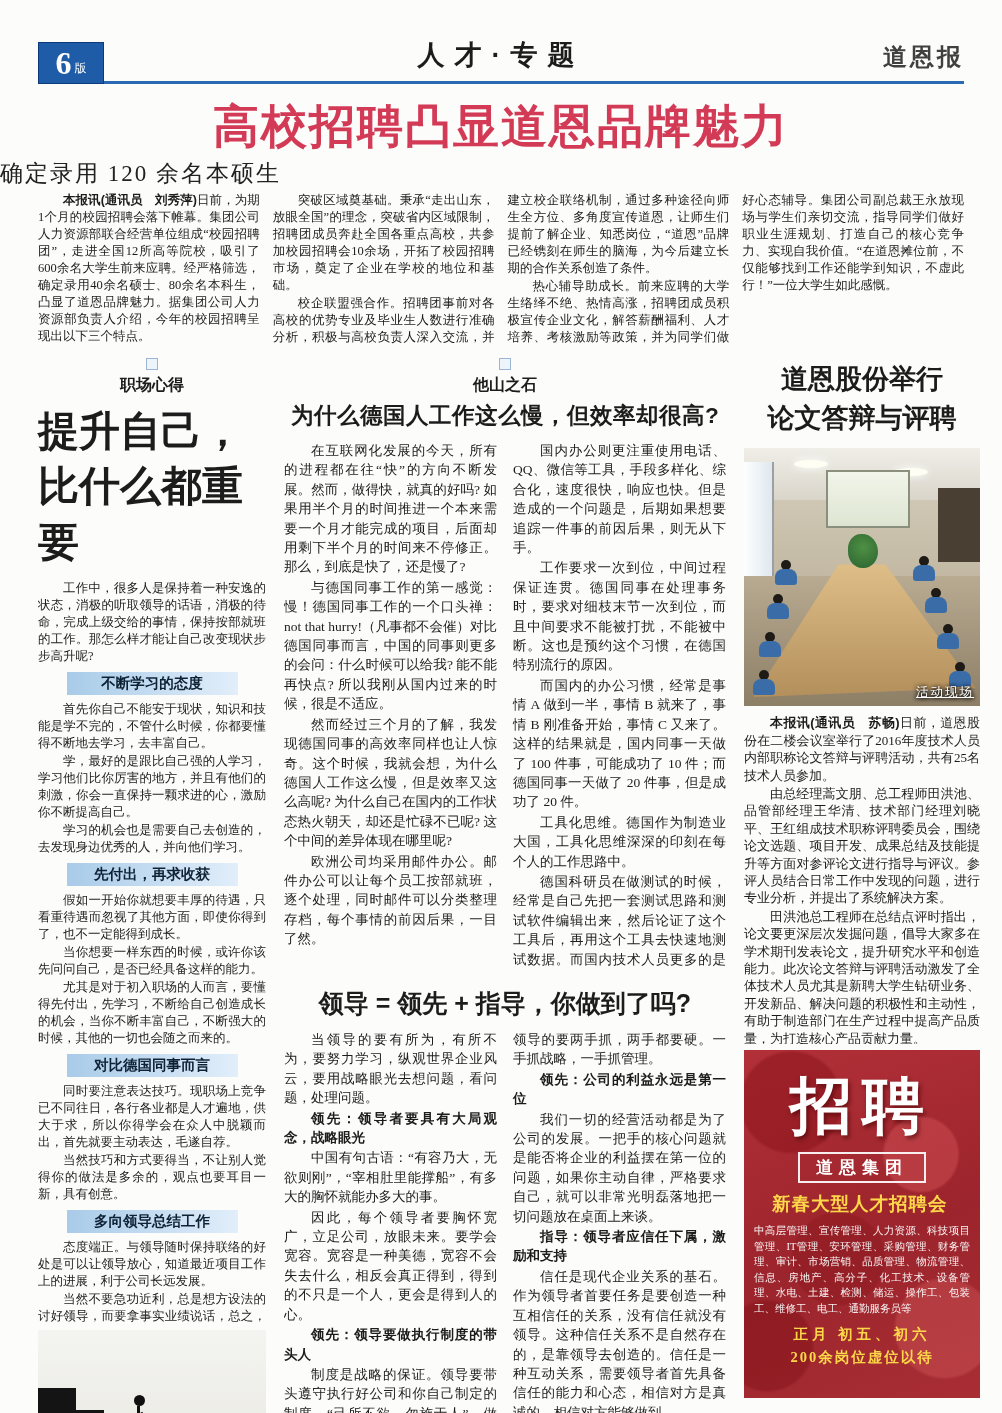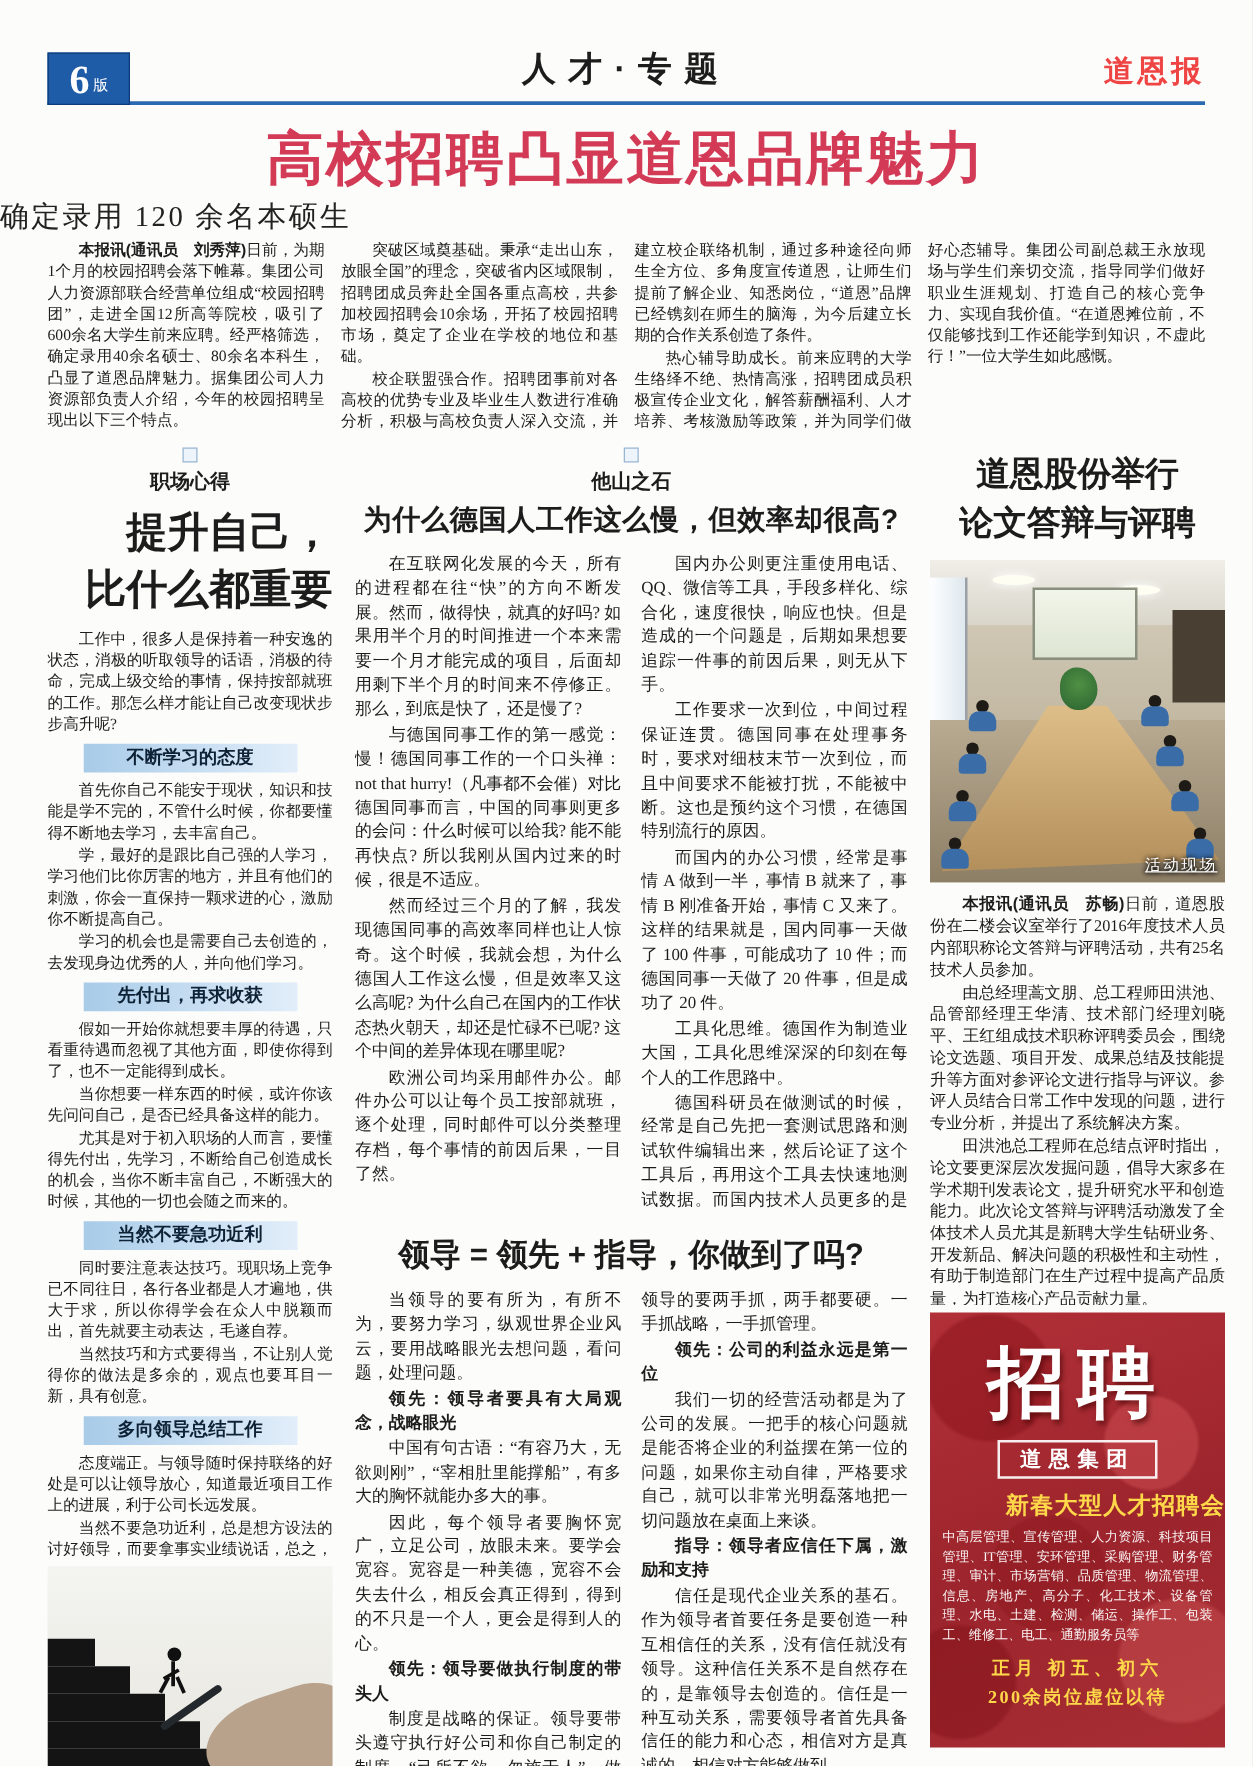--- a/index.html
+++ b/index.html
@@ -12,21 +12,21 @@
   
   .masthead { position:absolute; left:38px; right:38px; top:32px; height:52px;
     border-bottom:3px solid #2a6ab2; display:flex; align-items:flex-end; }
   .pagenum-box { position:absolute; left:0; bottom:-3px; width:66px; height:42px;
     background:#1e5ca8; border:1px solid #0d3a78; color:#fff; display:flex;
     align-items:center; justify-content:center; gap:3px; }
   .pagenum-box .num { font-size:32px; font-weight:bold; font-family:"Liberation Serif",serif; }
   .pagenum-box .ban { font-size:12px; align-self:flex-end; margin-bottom:6px; }
   .masthead .sec { flex:1; text-align:center; font-size:27px; font-weight:bold;
     letter-spacing:10px; padding-bottom:8px; font-family:"Liberation Sans","DejaVu Sans",sans-serif; }
-  .masthead .paper { position:absolute; right:0; bottom:8px; color:#ef4444;
+  .masthead .paper { position:absolute; right:0; bottom:8px; color:#404040;
     font-size:24px; font-weight:bold; letter-spacing:3px; }
   
   .headline { position:absolute; left:0; right:0; top:96px; text-align:center;
     font-family:"Liberation Sans","DejaVu Sans",sans-serif; font-weight:bold;
     font-size:46px; letter-spacing:2px; color:#d23a56; }
   .subheadline { position:absolute; left:0; right:0; top:158px; text-align:left;
     font-size:23px; letter-spacing:2px; color:#222; }
   .intro { position:absolute; left:38px; width:926px; top:192px; height:160px;
     column-count:4; column-gap:13px; column-fill:auto; overflow:hidden;
     font-size:13px; line-height:19.5px; text-align:justify; }
@@ -35,22 +35,22 @@
   
   .content { position:absolute; left:38px; top:358px; width:926px; height:1032px; display:flex; }
   .vdiv { width:1px; background:#ddd; margin:0 9px; }
   .col-left { width:228px; flex:none; }
   .col-mid  { width:442px; flex:none; }
   .col-right{ width:236px; flex:none; }
   .tagline { font-family:"Liberation Sans","DejaVu Sans",sans-serif; font-weight:bold;
     font-size:16px; display:flex; align-items:center; gap:5px; margin-bottom:4px;flex-direction:column; }
   .tagline .sq { width:12px; height:12px; border:1px solid #9ab6d2; background:#eef4fb; flex:none; }
   
-  .career-title { text-align:right; font-family:"Liberation Sans","DejaVu Sans",sans-serif;
-    font-weight:bold; font-size:33px; line-height:1.35; margin:8px 0 10px; }
+  .career-title { text-align:left; font-family:"Liberation Sans","DejaVu Sans",sans-serif;
+    font-weight:bold; font-size:41px; line-height:1.35; margin:8px 0 10px; }
   .colbody { font-size:12.5px; line-height:17px; text-align:justify; }
   .colbody p { margin-bottom:1px; }
   .col-left .colbody { height:742px; overflow:hidden; }
   .subhead { background:linear-gradient(90deg,#a8cbe8,#e2eefa); color:#0e2235;
     font-family:"Liberation Sans","DejaVu Sans",sans-serif; font-weight:bold;
     font-size:14.5px; text-align:center; width:75%; margin:7px auto 6px; padding:3px 0;
     text-indent:0 !important; }
   .bold-lead { font-weight:bold; font-family:"Liberation Sans","DejaVu Sans",sans-serif; }
   
   .stairs { position:relative; width:228px; height:168px; margin-top:8px;
@@ -109,22 +109,22 @@
       radial-gradient(circle at 85% 80%, rgba(210,90,90,.4) 0 14%, transparent 15%),
       radial-gradient(circle at 10% 85%, rgba(130,18,24,.5) 0 12%, transparent 13%),
       linear-gradient(160deg,#b23038,#9c242c 55%,#a82e34);
   }
   .ad-big { text-align:center; font-size:62px; font-weight:bold; letter-spacing:10px;
     margin-top:14px; font-family:"Liberation Serif","DejaVu Serif",serif;
     text-shadow:2px 3px 4px rgba(60,0,0,.55); }
   .ad-brand { width:fit-content; margin:4px auto 0; border:2px solid rgba(255,255,255,.92);
     padding:2px 16px; font-size:17px; letter-spacing:6px; font-weight:bold;
     font-family:Liberation Sans, sans-serif; }
-  .ad-event { text-align:right; color:#ffd84a; font-weight:bold; font-size:18.5px;
-    margin-top:8px; letter-spacing:1px; font-family:"Liberation Sans","DejaVu Sans",sans-serif; }
+  .ad-event { text-align:left; color:#ffd84a; font-weight:bold; font-size:18.5px;
+    margin-top:8px; letter-spacing:1px; font-family:"Liberation Sans","DejaVu Sans",sans-serif;padding-left:28px; }
   .ad-positions { margin:7px 10px 0; font-size:10.5px; line-height:15.5px; text-align:justify;
     color:#fff; opacity:.95; }
   .ad-date { text-align:center; color:#ffd84a; font-weight:bold; font-size:14.5px;
     letter-spacing:4px; margin-top:9px; }
   .ad-slots { text-align:center; color:#ffd84a; font-weight:bold; font-size:14.5px;
     letter-spacing:2px; margin-top:4px; }
 </style>
 </head>
 <body>
 
@@ -162,21 +162,21 @@
       <div class="colbody">
           <p>工作中，很多人是保持着一种安逸的状态，消极的听取领导的话语，消极的待命，完成上级交给的事情，保持按部就班的工作。那怎么样才能让自己改变现状步步高升呢?</p>
           <div class="subhead">不断学习的态度</div>
           <p>首先你自己不能安于现状，知识和技能是学不完的，不管什么时候，你都要懂得不断地去学习，去丰富自己。</p>
           <p>学，最好的是跟比自己强的人学习，学习他们比你厉害的地方，并且有他们的刺激，你会一直保持一颗求进的心，激励你不断提高自己。</p>
           <p>学习的机会也是需要自己去创造的，去发现身边优秀的人，并向他们学习。</p>
           <div class="subhead">先付出，再求收获</div>
           <p>假如一开始你就想要丰厚的待遇，只看重待遇而忽视了其他方面，即使你得到了，也不一定能得到成长。</p>
           <p>当你想要一样东西的时候，或许你该先问问自己，是否已经具备这样的能力。</p>
           <p>尤其是对于初入职场的人而言，要懂得先付出，先学习，不断给自己创造成长的机会，当你不断丰富自己，不断强大的时候，其他的一切也会随之而来的。</p>
-          <div class="subhead">当然不要急功近利</div>
+          <div class="subhead">对比德国同事而言</div>
           <p>同时要注意表达技巧。现职场上竞争已不同往日，各行各业都是人才遍地，供大于求，所以你得学会在众人中脱颖而出，首先就要主动表达，毛遂自荐。</p>
           <p>当然技巧和方式要得当，不让别人觉得你的做法是多余的，观点也要耳目一新，具有创意。</p>
           <div class="subhead">多向领导总结工作</div>
           <p>态度端正。与领导随时保持联络的好处是可以让领导放心，知道最近项目工作上的进展，利于公司长远发展。</p>
           <p>当然不要急功近利，总是想方设法的讨好领导，而要拿事实业绩说话，总之，能力才最有说服力嘛。</p>
         </div>
       <div class="stairs">
         <div class="step" style="left:0;bottom:0;width:150px;height:22px;"></div>
         <div class="step" style="left:0;bottom:22px;width:122px;height:22px;"></div>
         <div class="step" style="left:0;bottom:44px;width:94px;height:22px;"></div>

